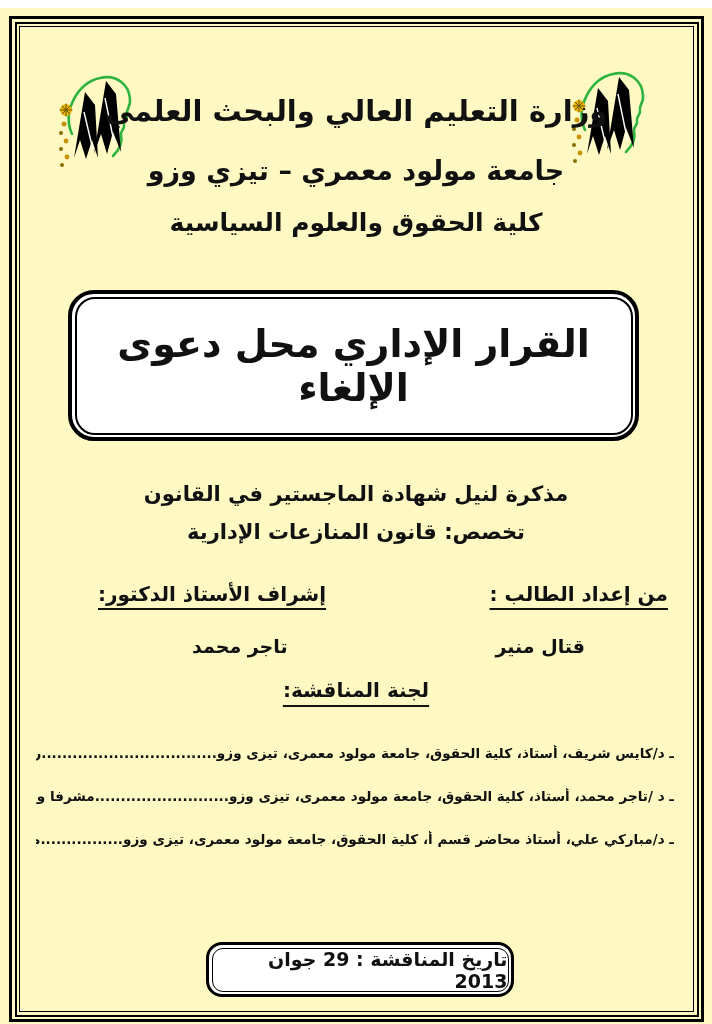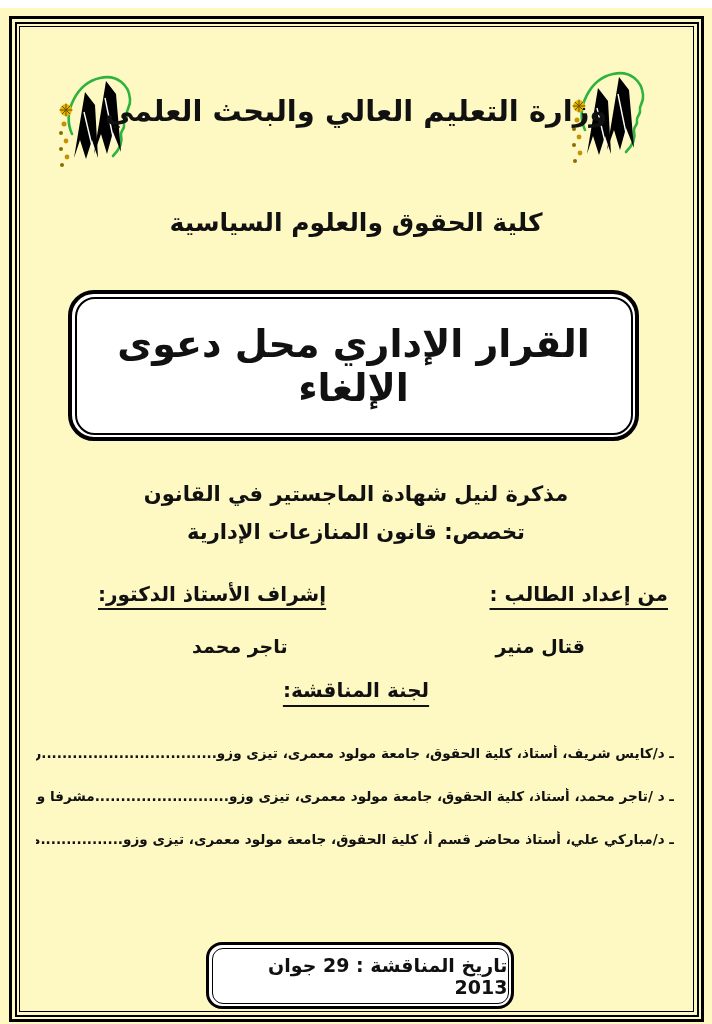--- a/index.html
+++ b/index.html
@@ -36,21 +36,21 @@
   .person-name { font-size:19px; font-weight:bold; }
   .author-name     { top:627px; right:127px; }
   .supervisor-name { top:627px; left:192px; }
 
   .committee-heading { top:670px; font-size:20px; text-decoration:underline; text-decoration-thickness:2px; text-underline-offset:8px; }
   .member { right:38px; left:36px; text-align:right; font-size:13.6px; font-weight:bold; white-space:nowrap; overflow:hidden; }
   .member-1 { top:737px; }
   .member-2 { top:780px; }
   .member-3 { top:823px; }
 
-  .date-box { left:206px; top:934px; width:308px; height:67px; border:3px solid #000; border-radius:16px; background:#fff; }
+  .date-box { left:206px; top:934px; width:308px; height:55px; border:3px solid #000; border-radius:16px; background:#fff; }
   .date-box-inner { position:absolute; inset:2.5px; border:1.5px solid #000; border-radius:11px; display:flex; align-items:center; justify-content:center; }
   .date-text { font-size:19px; font-weight:bold; }
 </style>
 </head>
 <body>
 
 <div class="page">
   <div class="frame-a">
     <div class="frame-b">
       <div class="frame-c"></div>
@@ -87,20 +87,21 @@
       <circle cx="14" cy="54" r="2.5" fill="#c79200"></circle>
       <circle cx="11" cy="63" r="2" fill="#8a6d00"></circle>
       <circle cx="16" cy="71" r="2.4" fill="#c79200"></circle>
       <circle cx="11" cy="79" r="2" fill="#8a6d00"></circle>
       <circle cx="17" cy="87" r="2.4" fill="#c79200"></circle>
       <circle cx="12" cy="95" r="2" fill="#8a6d00"></circle>
     </svg>
   </span>
 
   <div class="abs center-line ministry">وزارة التعليم العالي والبحث العلمي</div>
+  <div class="abs center-line university">جامعة مولود معمري – تيزي وزو</div>
   <div class="abs center-line faculty">كلية الحقوق والعلوم السياسية</div>
 
   <div class="abs title-box">
     <div class="title-box-inner">
       <div class="main-title">القرار الإداري محل دعوى الإلغاء</div>
     </div>
   </div>
 
   <div class="abs center-line memoir2">تخصص: قانون المنازعات الإدارية</div>
   <div class="abs center-line memoir1">مذكرة لنيل شهادة الماجستير في القانون</div>

